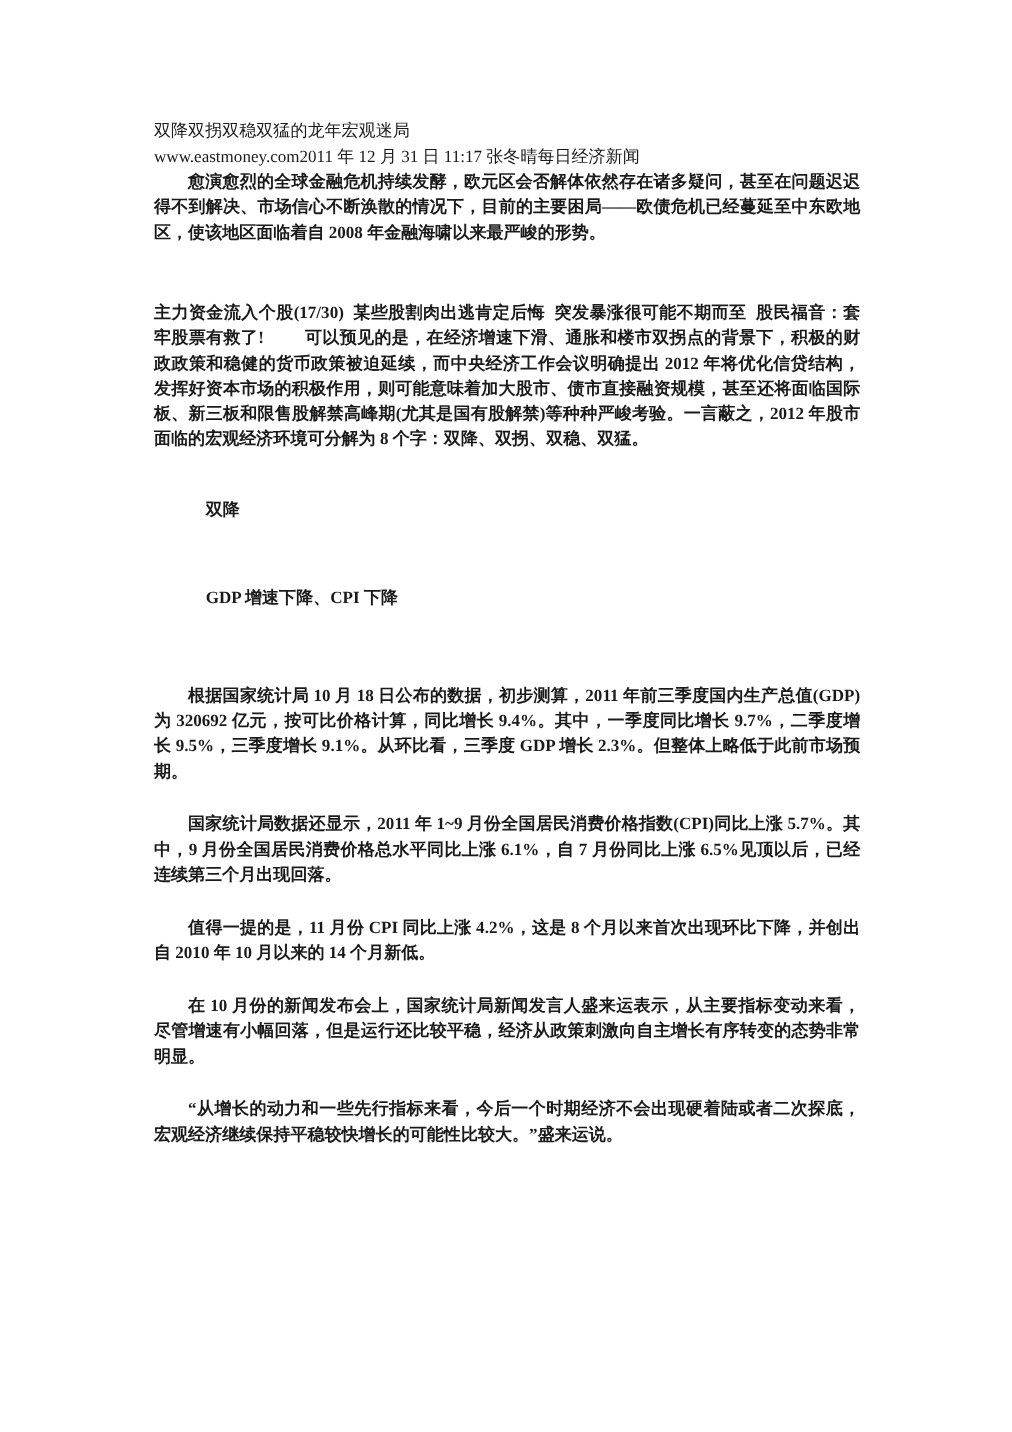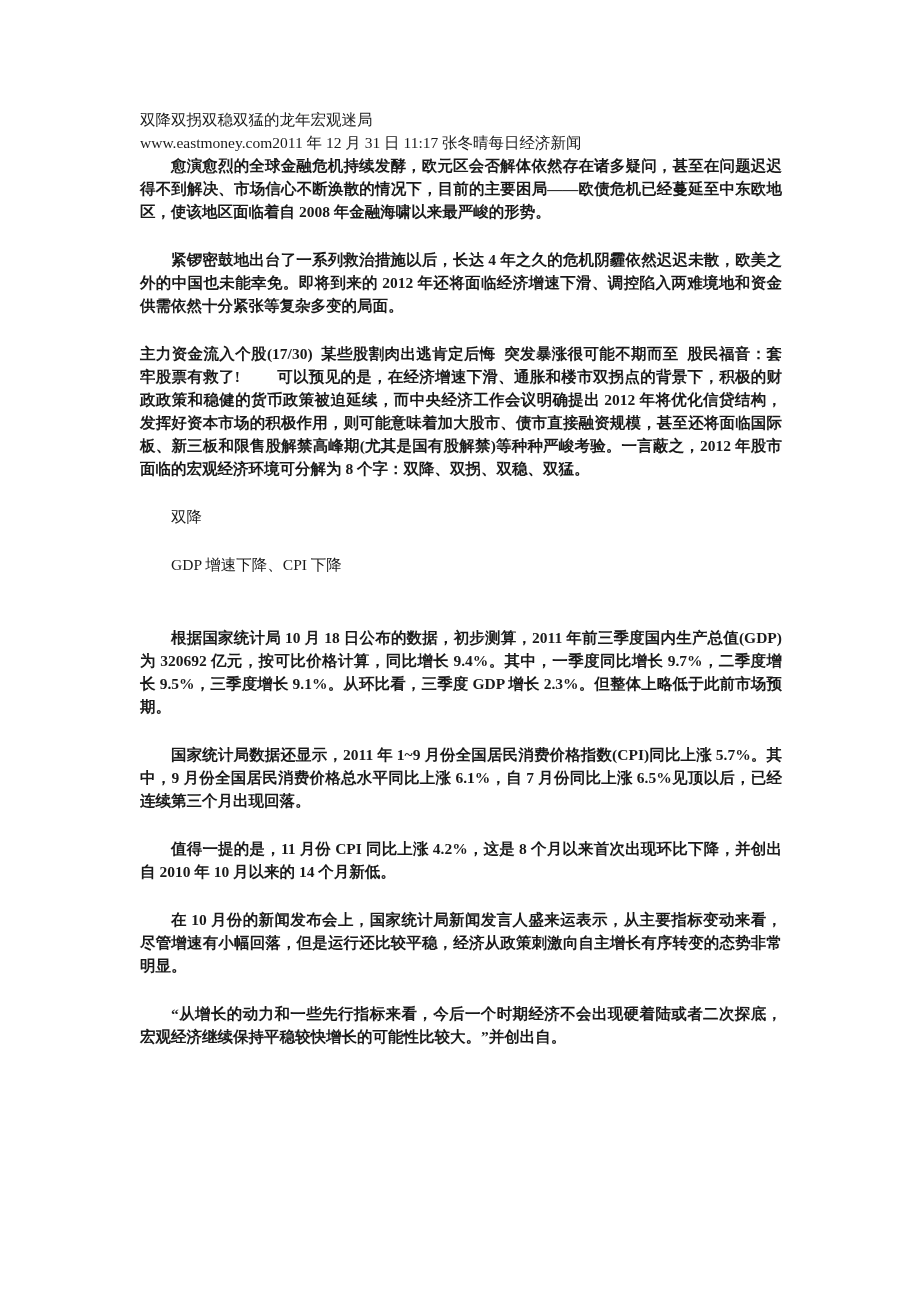--- a/index.html
+++ b/index.html
@@ -28,40 +28,40 @@
     text-indent: 31px;
     text-align: justify;
     text-justify: inter-character;
     margin: 0;
     font-weight: bold;
   }
   .para.noindent { text-indent: 0; }
   .gap-big { height: 25px; }
   .heading-line {
     text-indent: 31px;
-    margin: 0;
+    margin: 16px;
+    font-weight: bold;
   }
 </style>
 </head>
 <body>
 
 <div class="page">
 
   <div class="line">双降双拐双稳双猛的龙年宏观迷局</div>
 
   <div class="line">
     <span>www.eastmoney.com</span><span>2011 年 12 月 31 日  11:17</span><span> 张冬晴每日经济新闻</span>
   </div>
 
 
   <p class="para">愈演愈烈的全球金融危机持续发酵，欧元区会否解体依然存在诸多疑问，甚至在问题迟迟得不到解决、市场信心不断涣散的情况下，目前的主要困局——欧债危机已经蔓延至中东欧地区，使该地区面临着自 2008 年金融海啸以来最严峻的形势。</p>
 
   <div class="gap-big"></div>
 
-  <p class="para">紧锣密鼓地出台了一系列救治措施以后，长达 4 年之久的危机阴霾依然迟迟未散，欧美之外的中国也未能幸免。即将到来的 2012 年还将面临经济增速下滑、调控陷入两难境地和资金供需依然十分紧张等复杂多变的局面。</p>
 
   <div class="gap-big"></div>
 
   <p class="para noindent">
     <span>主力资金流入个股(17/30)</span>&nbsp;
     <span>某些股割肉出逃肯定后悔</span>&nbsp;
     <span>突发暴涨很可能不期而至</span>&nbsp;
     <span>股民福音：套牢股票有救了!</span>&nbsp;&nbsp;&nbsp;&nbsp;&nbsp;&nbsp;&nbsp;&nbsp;
     <span>可以预见的是，在经济增速下滑、通胀和楼市双拐点的背景下，积极的财政政策和稳健的货币政策被迫延续，而中央经济工作会议明确提出 2012 年将优化信贷结构，发挥好资本市场的积极作用，则可能意味着加大股市、债市直接融资规模，甚至还将面临国际板、新三板和限售股解禁高峰期(尤其是国有股解禁)等种种严峻考验。一言蔽之，2012 年股市面临的宏观经济环境可分解为 8 个字：双降、双拐、双稳、双猛。</span>
   </p>
@@ -88,18 +88,18 @@
   <div class="gap-big"></div>
 
   <p class="para">值得一提的是，11 月份 CPI 同比上涨 4.2%，这是 8 个月以来首次出现环比下降，并创出自 2010 年 10 月以来的 14 个月新低。</p>
 
   <div class="gap-big"></div>
 
   <p class="para">在 10 月份的新闻发布会上，国家统计局新闻发言人盛来运表示，从主要指标变动来看，尽管增速有小幅回落，但是运行还比较平稳，经济从政策刺激向自主增长有序转变的态势非常明显。</p>
 
   <div class="gap-big"></div>
 
-  <p class="para">“从增长的动力和一些先行指标来看，今后一个时期经济不会出现硬着陆或者二次探底，宏观经济继续保持平稳较快增长的可能性比较大。”并创出自。</p>
+  <p class="para">“从增长的动力和一些先行指标来看，今后一个时期经济不会出现硬着陆或者二次探底，宏观经济继续保持平稳较快增长的可能性比较大。”盛来运说。</p>
 
   <div class="gap-big"></div>
 
 
 </div>
 
 </body></html>

